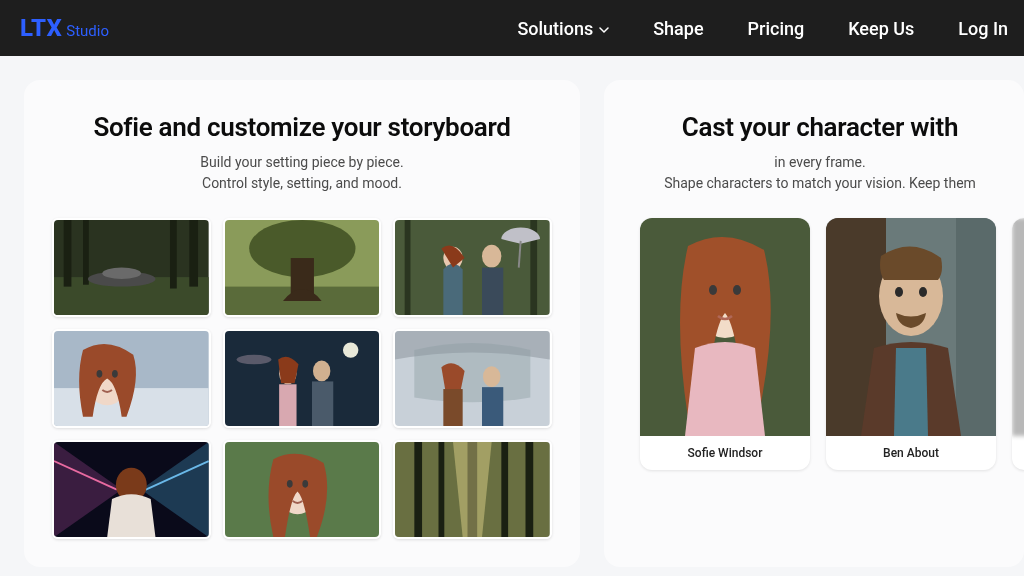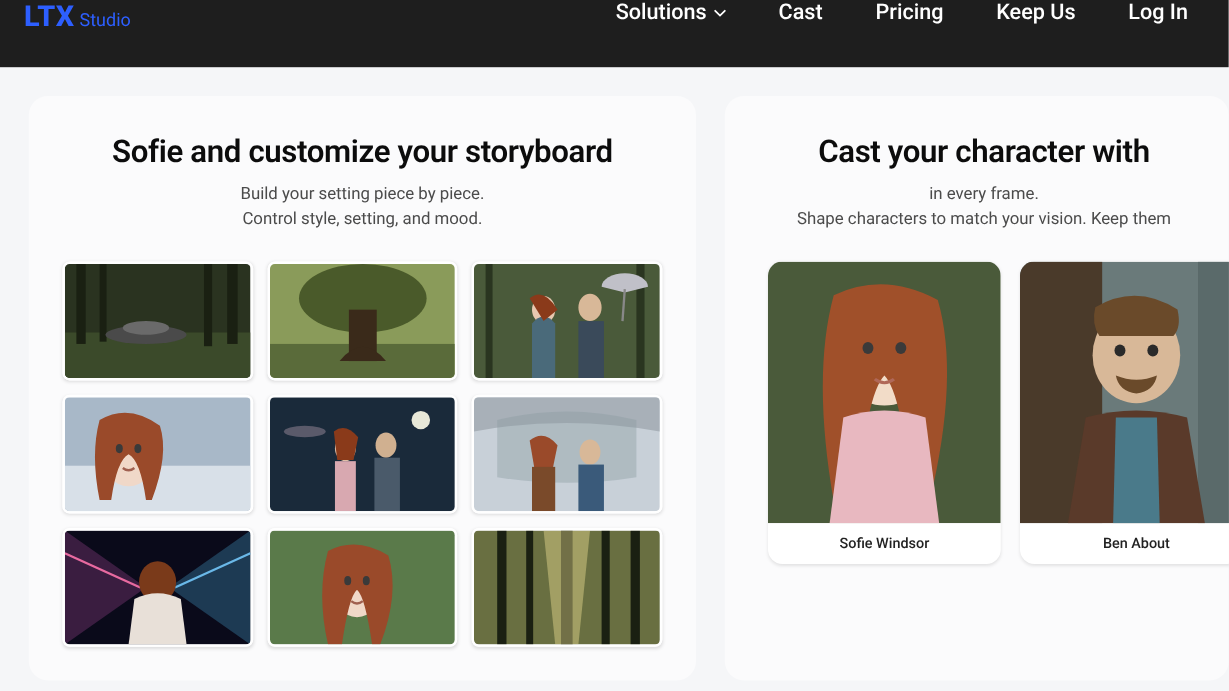--- a/index.html
+++ b/index.html
@@ -7,23 +7,23 @@
     font-family: -apple-system, BlinkMacSystemFont, 'Segoe UI', Roboto, sans-serif;
     background: #f5f6f8;
     width: 1024px;
     height: 576px;
     overflow: hidden;
   }
   .header {
     background: #1e1e1e;
     height: 56px;
     display: flex;
-    align-items: flex-start;
+    align-items: center;
     justify-content: space-between;
-    padding: 0 34px 0 20px;
+    padding: 0 16px 0 20px;
   }
   .logo {
     display: flex;
     align-items: baseline;
     gap: 4px;
   }
   .logo-main {
     font-size: 24px;
     font-weight: 800;
     color: #2d5fff;
@@ -95,21 +95,21 @@
     box-shadow: 0 1px 3px rgba(0,0,0,0.12);
     overflow: hidden;
     position: relative;
   }
   .cast-row {
     display: flex;
     gap: 16px;
     padding-left: 8px;
   }
   .cast-card {
-    width: 194px;
+    width: 170px;
     background: #fff;
     border-radius: 12px;
     overflow: hidden;
     box-shadow: 0 1px 3px rgba(0,0,0,0.1);
     flex-shrink: 0;
   }
   .cast-img {
     height: 218px;
     width: 100%;
   }
@@ -132,21 +132,21 @@
   </div>
   <div class="nav">
     <div class="nav-item">
       <span>Solutions</span>
       <span class="chevron">
         <svg width="10" height="10" viewBox="0 0 10 10">
             <path d="M1 3 L5 7 L9 3" stroke="#fff" stroke-width="1.5" fill="none" stroke-linecap="round"></path>
           </svg>
       </span>
     </div>
-    <div class="nav-item">Cast</div>
+    <div class="nav-item">Shape</div>
     <div class="nav-item">Pricing</div>
     <div class="nav-item">Keep Us</div>
     <div class="nav-item">Log In</div>
   </div>
 </div>
 
 <div class="main">
 
   <div class="card card-left">
     <h2 class="card-title">Sofie and customize your storyboard</h2>

